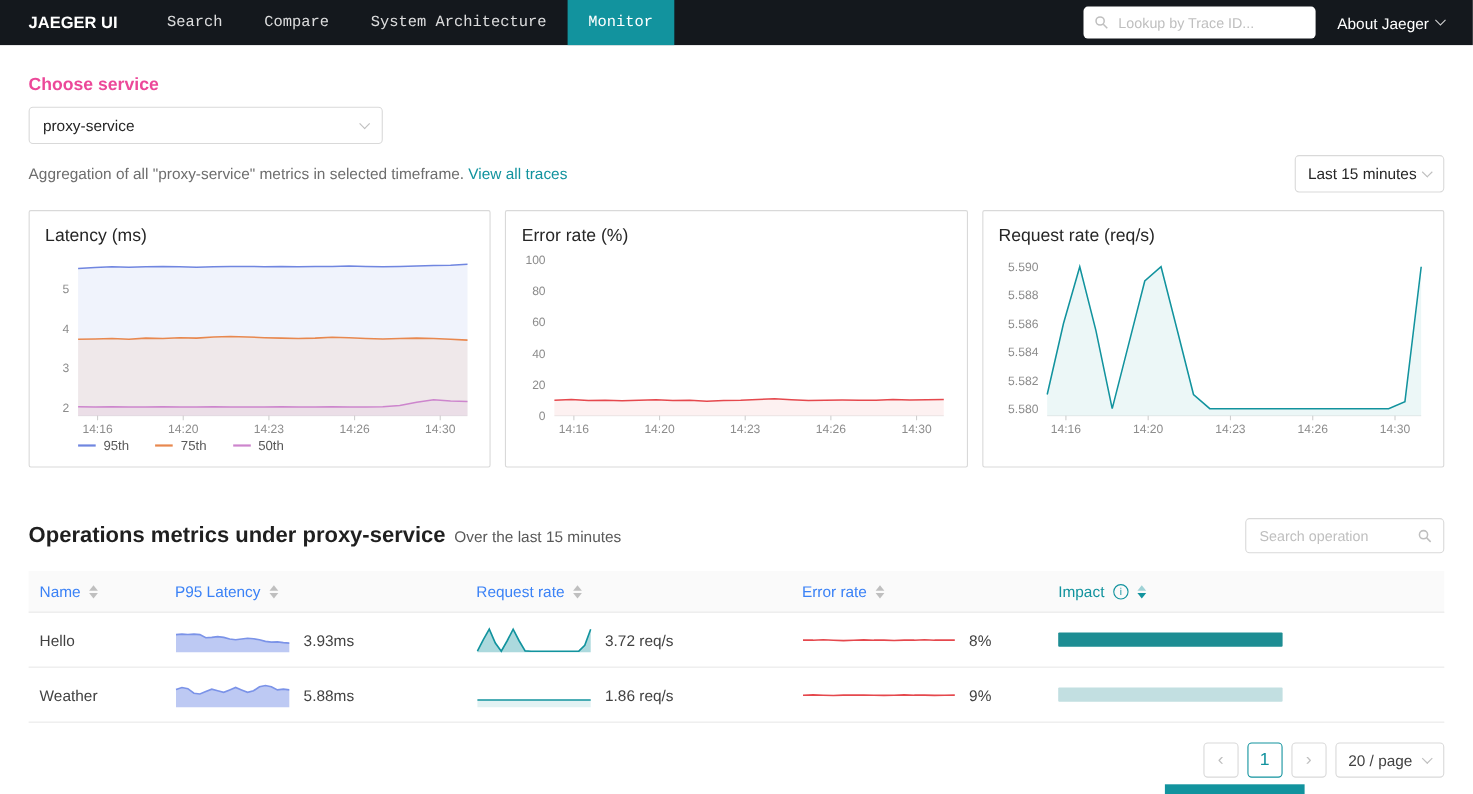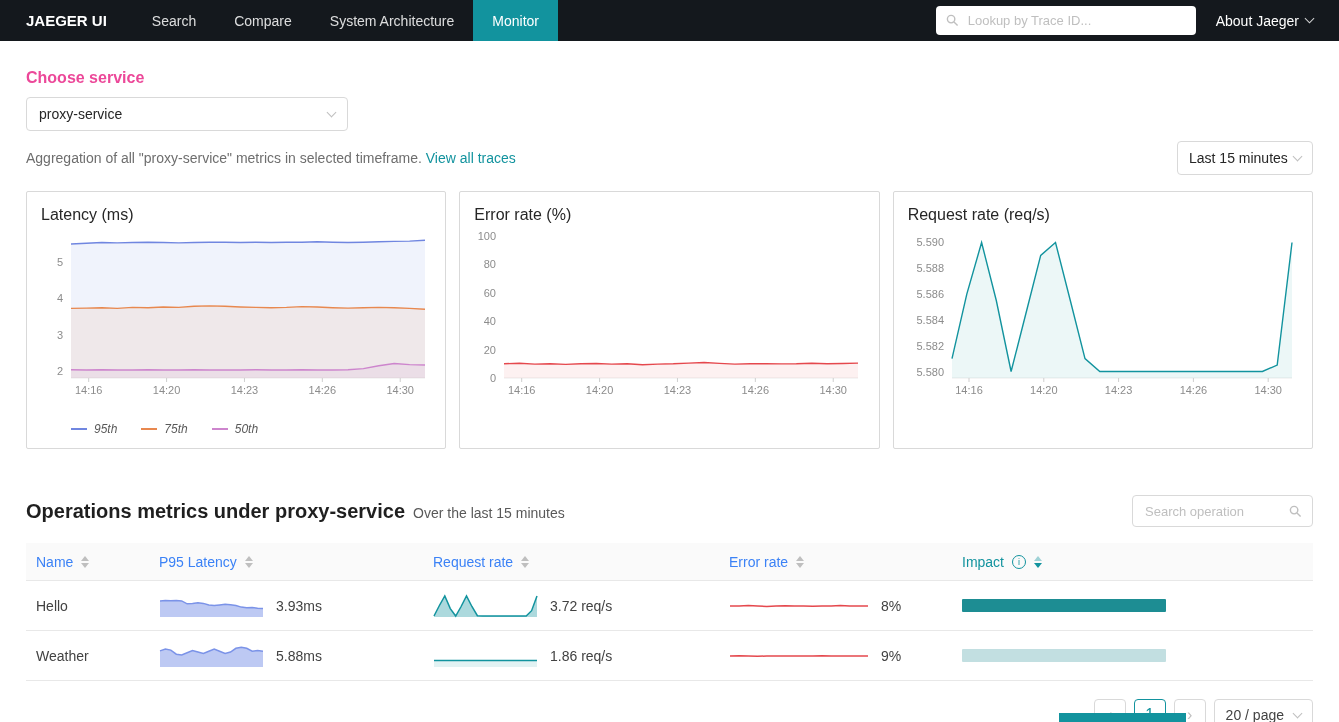--- a/index.html
+++ b/index.html
@@ -5,45 +5,45 @@
   * { box-sizing: border-box; }
   html,body { margin:0; padding:0; }
   body {
     width:1339px; height:722px; position:relative; overflow:hidden;
     background:#fff; color:#262626;
     font-family:"Liberation Sans", sans-serif; font-size:14px;
   }
   
   .navbar { height:41px; background:#14181d; display:flex; align-items:center; color:#fff; }
   .brand { font-weight:bold; font-size:15px; padding:0 26px 0 26px; white-space:nowrap; }
-  .nav-item { padding:0 19px; height:41px; display:flex; align-items:center; font-size:14px; color:rgba(255,255,255,.85); cursor:pointer; white-space:nowrap; }
+  .nav-item { padding:0 19px; height:41px; display:flex; align-items:center; font-size:14px; color:rgba(255,255,255,.85); cursor:pointer; white-space:nowrap;font-family:Liberation Mono, monospace; }
   .nav-item.active { background:#12939e; color:#fff; }
   .nav-spacer { flex:1; }
-  .trace-search { display:flex; align-items:center; background:#fff; border-radius:4px; height:29px; width:260px; padding:0 10px; margin-right:20px; }
+  .trace-search { display:flex; align-items:center; background:#fff; border-radius:4px; height:29px; width:211px; padding:0 10px; margin-right:20px; }
   .trace-search input { border:none; outline:none; flex:1; font-size:13px; color:#262626; background:transparent; margin-left:7px; min-width:0; }
   input::placeholder { color:#bfbfbf; }
   .about { display:flex; align-items:center; gap:7px; font-size:14px; margin-right:26px; cursor:pointer; }
   .chev { display:inline-block; width:7px; height:7px; border-right:1.5px solid currentColor; border-bottom:1.5px solid currentColor; transform:rotate(45deg); margin-top:-4px; }
   .chev.gray { color:#bfbfbf; }
   .chev.lite { color:rgba(255,255,255,.8); }
   
   .main { padding:14px 26px 0 26px; }
   .choose-heading { font-size:16px; font-weight:bold; margin:14px 0 10px 0; color:#ec4899; }
   .select-box { width:322px; height:34px; border:1px solid #d9d9d9; border-radius:4px; display:flex; align-items:center; justify-content:space-between; padding:0 12px; background:#fff; cursor:pointer; }
   .agg-row { display:flex; align-items:center; justify-content:space-between; margin-top:10px; }
   .agg-text { color:#6e6e6e; }
   .link { color:#12939e; cursor:pointer; }
   .timeframe { width:136px; height:34px; border:1px solid #d9d9d9; border-radius:4px; display:flex; align-items:center; justify-content:space-between; padding:0 11px; background:#fff; cursor:pointer; }
   
   .cards { display:flex; gap:13px; margin-top:16px; }
   .card { flex:1; border:1px solid #d9d9d9; border-radius:2px; background:#fff; padding:12px 14px; }
   .card-title { font-size:16px; color:#262626; margin:2px 0 6px 0; }
   svg.chart { display:block; }
   svg text { font-family:"Liberation Sans",sans-serif; font-size:11px; fill:#8c8c8c; }
-  .legend { display:flex; gap:24px; margin-top:24px; padding-left:30px;font-style:italic; }
+  .legend { display:flex; gap:24px; margin-top:0; padding-left:30px; }
   .legend-item { display:flex; align-items:center; gap:7px; font-size:12px; color:#595959; }
   .legend-line { width:16px; height:2px; }
   
   .ops-head { display:flex; align-items:center; justify-content:space-between; margin-top:46px; }
   .ops-title { font-size:20px; font-weight:bold; color:#1f1f1f; }
   .ops-subtitle { font-size:14px; font-weight:normal; color:#595959; margin-left:8px; }
   .op-search { width:181px; height:32px; border:1px solid #d9d9d9; border-radius:4px; display:flex; align-items:center; padding:0 10px; background:#fff; }
   .op-search input { border:none; outline:none; flex:1; font-size:13px; color:#262626; min-width:0; }
   .table { margin-top:16px; }
   .thead, .trow { display:grid; grid-template-columns:123px 274px 296px 233px 1fr; align-items:center; }

